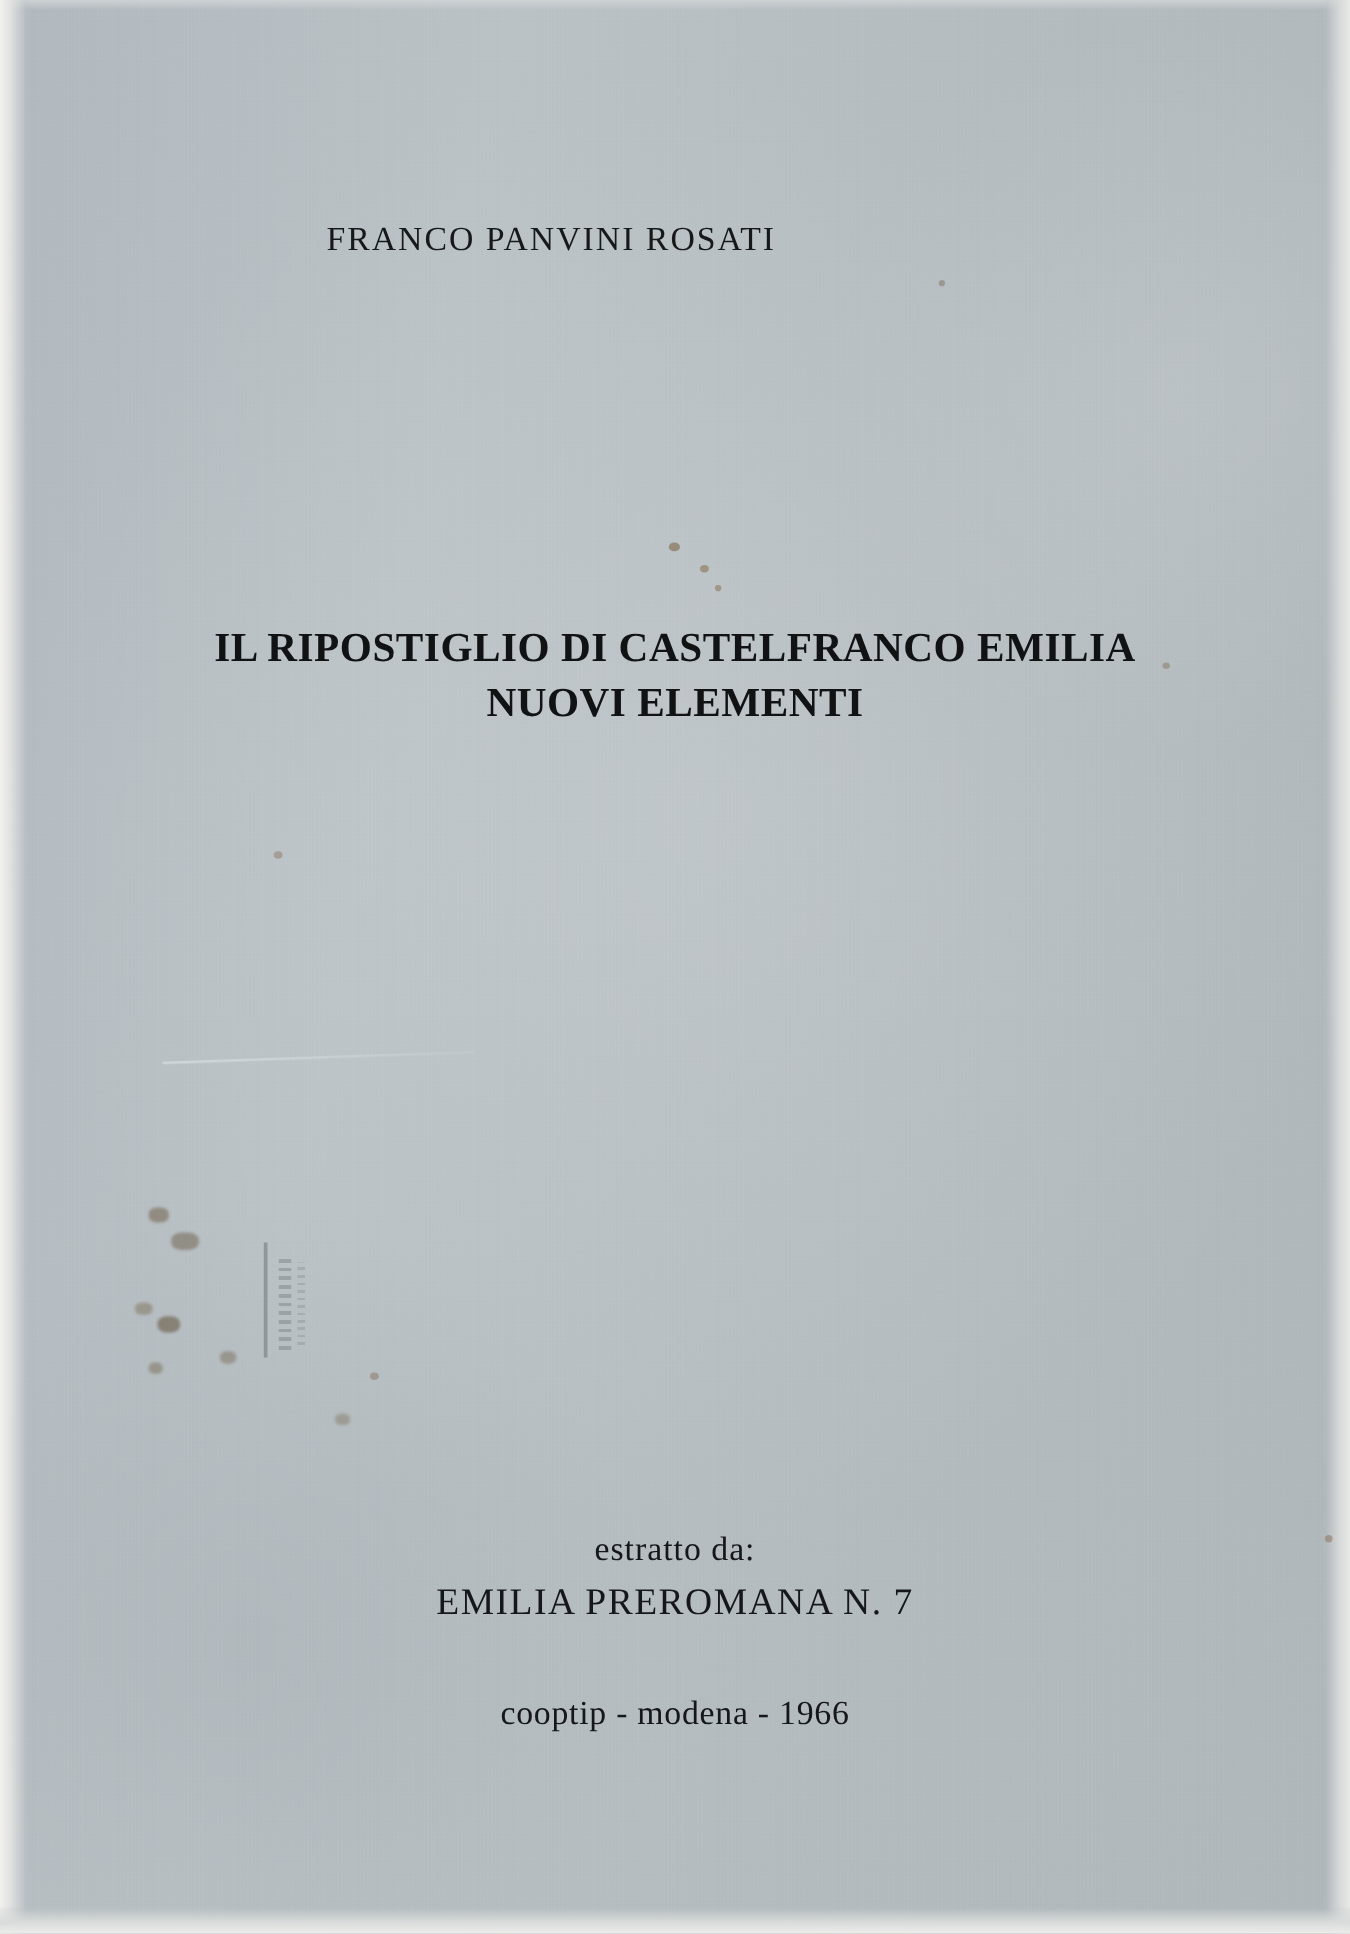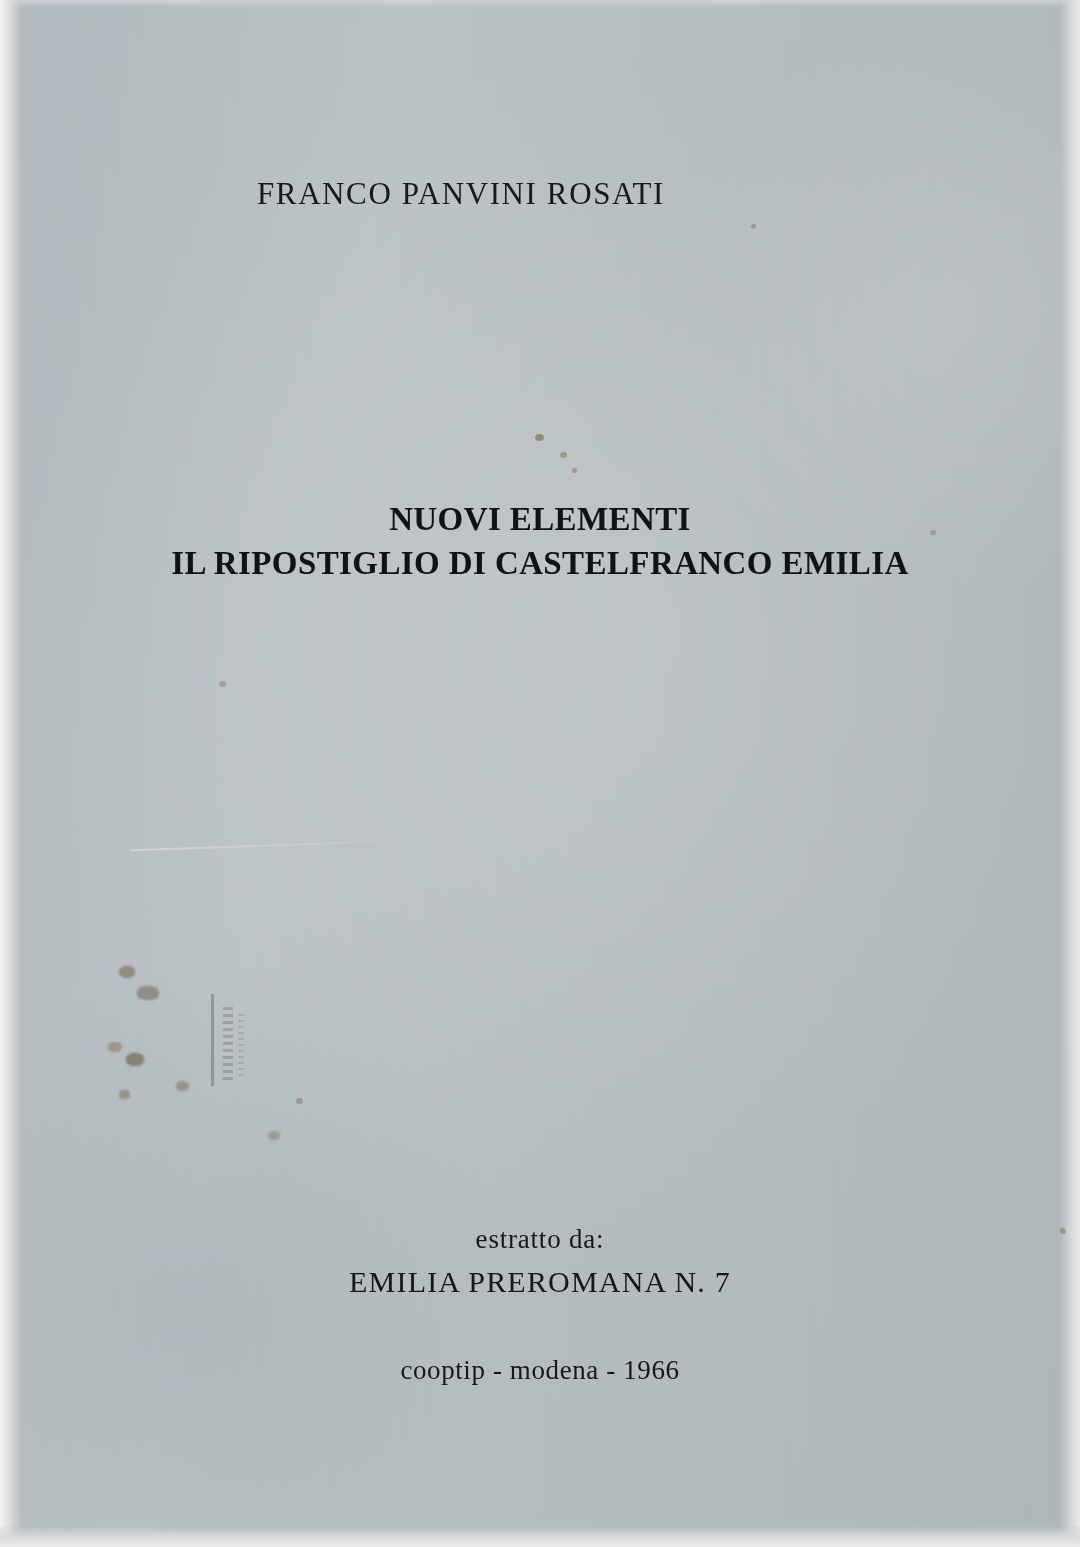--- a/index.html
+++ b/index.html
@@ -54,25 +54,24 @@
     left: 0; right: 0; top: 0; height: 8px;
     background: linear-gradient(180deg, #cdd2d4 0%, rgba(185,192,196,0) 100%);
   }
 
   .author {
     position: absolute;
     top: 176px;
     left: 0;
     width: 864px;
     text-align: center;
-    font-size: 31px;
+    font-size: 27px;
     letter-spacing: 1.6px;
     color: #17181a;
     font-family: "Liberation Serif", serif;
-    padding-left: 20px;
   }
   .author span { padding-left: 18px; }
 
   .title-block {
     position: absolute;
     top: 497px;
     left: 0;
     width: 1080px;
     text-align: center;
     color: #111214;
@@ -157,22 +156,22 @@
   <div class="faint-mark" style="left:223px; top:1006px; width:10px; height:74px; background:repeating-linear-gradient(0deg, rgba(80,82,84,0.28) 0px, rgba(80,82,84,0.28) 3px, rgba(185,192,196,0) 3px, rgba(185,192,196,0) 7px);"></div>
   <div class="faint-mark" style="left:238px; top:1010px; width:6px; height:66px; background:repeating-linear-gradient(0deg, rgba(90,92,94,0.2) 0px, rgba(90,92,94,0.2) 2px, rgba(185,192,196,0) 2px, rgba(185,192,196,0) 6px);"></div>
 
   <div class="faint-mark" style="left:130px; top:845px; width:250px; height:2px; background:linear-gradient(90deg, rgba(255,255,255,0.35), rgba(255,255,255,0.05)); transform:rotate(-2deg);"></div>
 
   <div class="author">
     <span>FRANCO PANVINI ROSATI</span>
   </div>
 
   <div class="title-block">
+    <span class="title-line">IL RIPOSTIGLIO DI CASTELFRANCO EMILIA</span>
     <span class="title-line">NUOVI ELEMENTI</span>
-    <span class="title-line">IL RIPOSTIGLIO DI CASTELFRANCO EMILIA</span>
   </div>
 
   <div class="footer">
     <div class="extract-from">estratto da:</div>
     <div class="journal">EMILIA PREROMANA N. 7</div>
     <div class="imprint">cooptip - modena - 1966</div>
   </div>
 
 </div>
 

